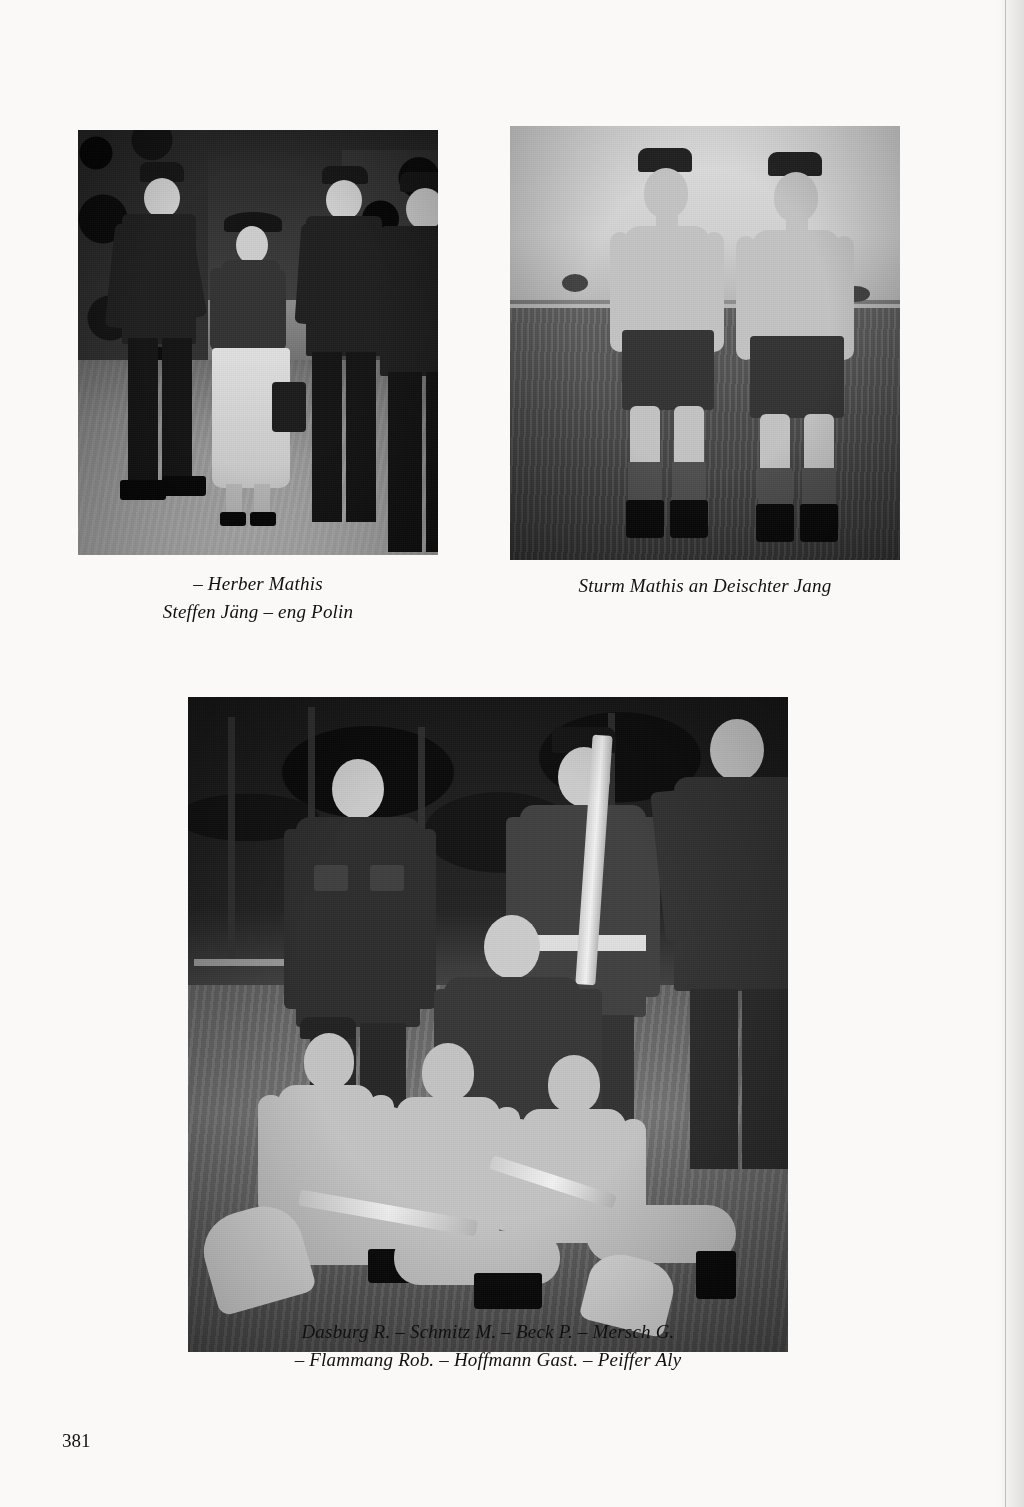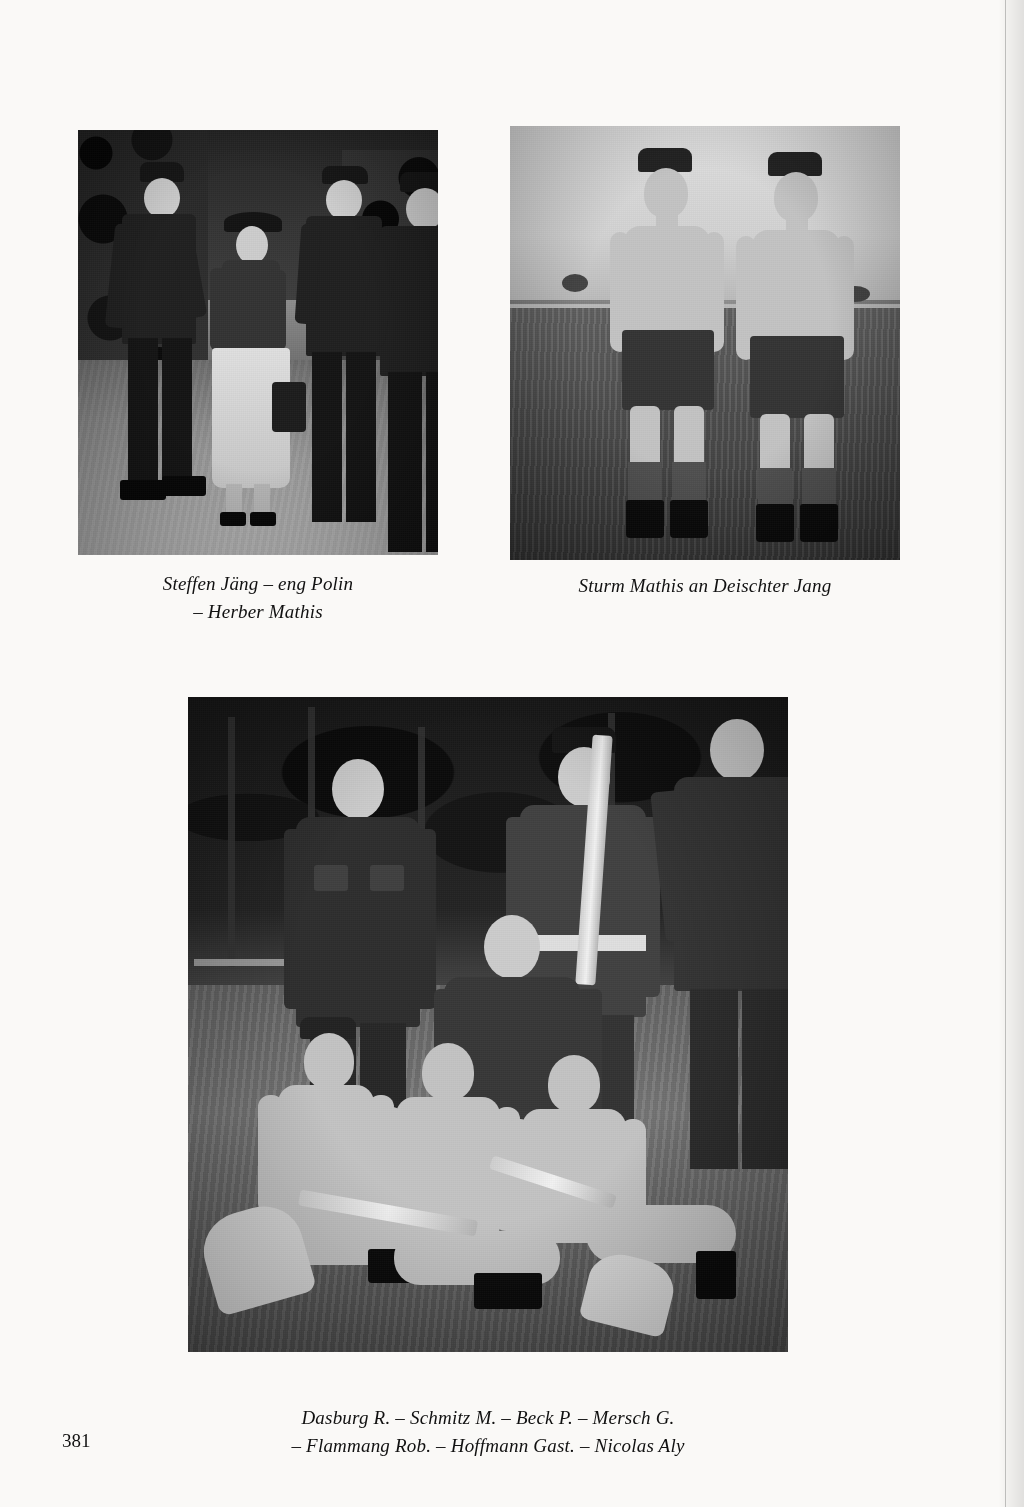--- a/index.html
+++ b/index.html
@@ -184,21 +184,21 @@
   .grain {
     position:absolute; inset:0; pointer-events:none; opacity:.28;
     background-image:
       repeating-linear-gradient(0deg, rgba(255,255,255,.05) 0 1px, rgba(0,0,0,.05) 1px 2px),
       repeating-linear-gradient(90deg, rgba(255,255,255,.04) 0 1px, rgba(0,0,0,.04) 1px 2px);
   }
 
   
   #caption-1 { left: 78px;  top: 570px; width: 360px; }
   #caption-2 { left: 500px; top: 572px; width: 410px; }
-  #caption-3 { left: 188px; top: 1404px; width: 600px; }
+  #caption-3 { left: 188px; top: 1318px; width: 600px; }
 </style>
 </head>
 <body>
 
 <div class="page">
 
   <div class="photo" id="photo-soldiers-woman">
     <div class="scene">
       <div class="sky"></div>
       <div class="bldg"></div>
@@ -251,22 +251,22 @@
         <div class="leg" style="left:28px; top:200px; width:34px; height:180px;"></div>
         <div class="leg" style="left:66px; top:200px; width:34px; height:180px;"></div>
       </div>
 
       <div class="grain"></div>
       <div class="darkvig"></div>
     </div>
   </div>
 
   <div class="caption" id="caption-1">
+    <span class="line">– Herber Mathis</span>
     <span class="line">Steffen Jäng – eng Polin</span>
-    <span class="line">– Herber Mathis</span>
   </div>
 
   <div class="photo" id="photo-two-men">
     <div class="scene">
       <div class="sky"></div>
       <div class="horizon"></div>
       <div class="field"></div>
       <div class="bush" style="left:52px; top:148px; width:26px; height:18px;"></div>
       <div class="bush" style="left:330px; top:160px; width:30px; height:16px;"></div>
 
@@ -395,20 +395,20 @@
       <div class="pole" style="left:110px; top:508px; width:180px; height:16px; transform:rotate(10deg);"></div>
       <div class="pole" style="left:300px; top:478px; width:130px; height:14px; transform:rotate(18deg);"></div>
 
       <div class="grain"></div>
       <div class="darkvig"></div>
     </div>
   </div>
 
   <div class="caption" id="caption-3">
     <span class="line">Dasburg R. – Schmitz M. – Beck P. – Mersch G.</span>
-    <span class="line">– Flammang Rob. – Hoffmann Gast. – Nicolas Aly</span>
+    <span class="line">– Flammang Rob. – Hoffmann Gast. – Peiffer Aly</span>
   </div>
 
   <div class="folio">381</div>
 
   <div class="page-edge"></div>
   <div class="page-edge-line"></div>
 </div>
 
 </body></html>

